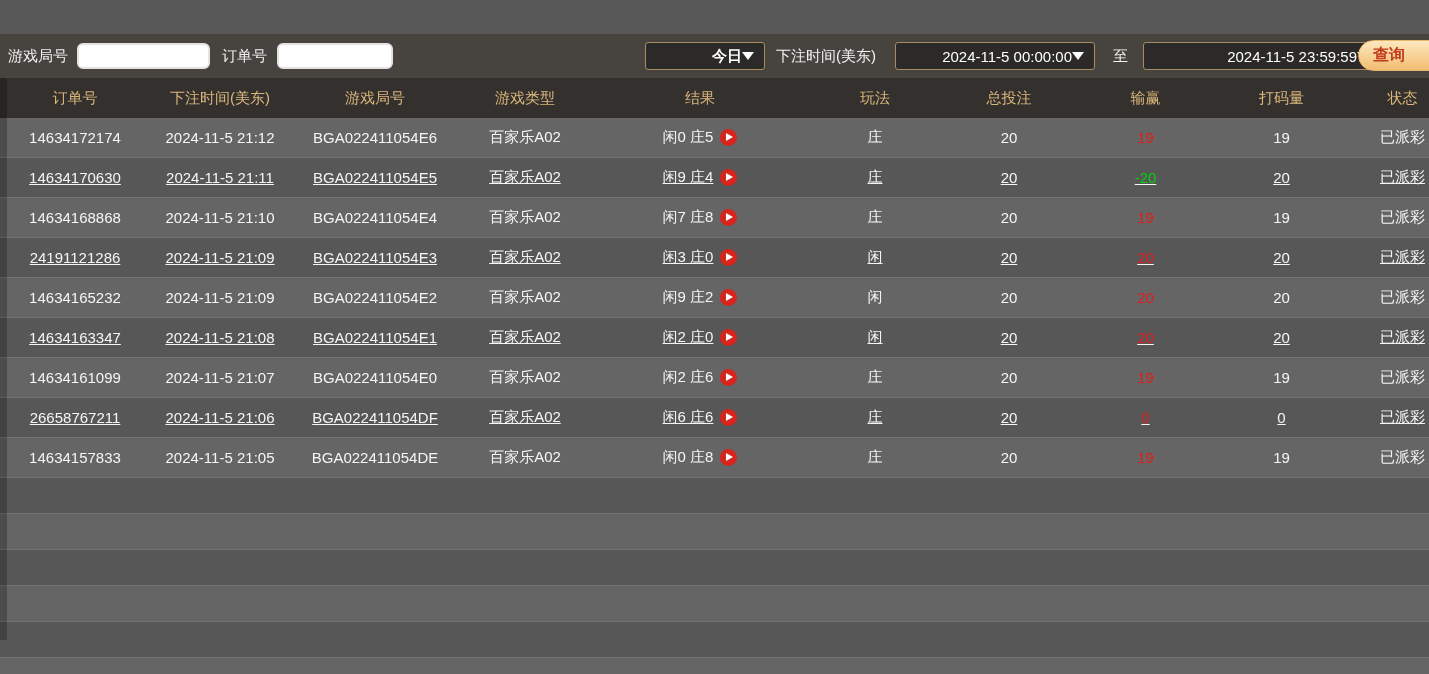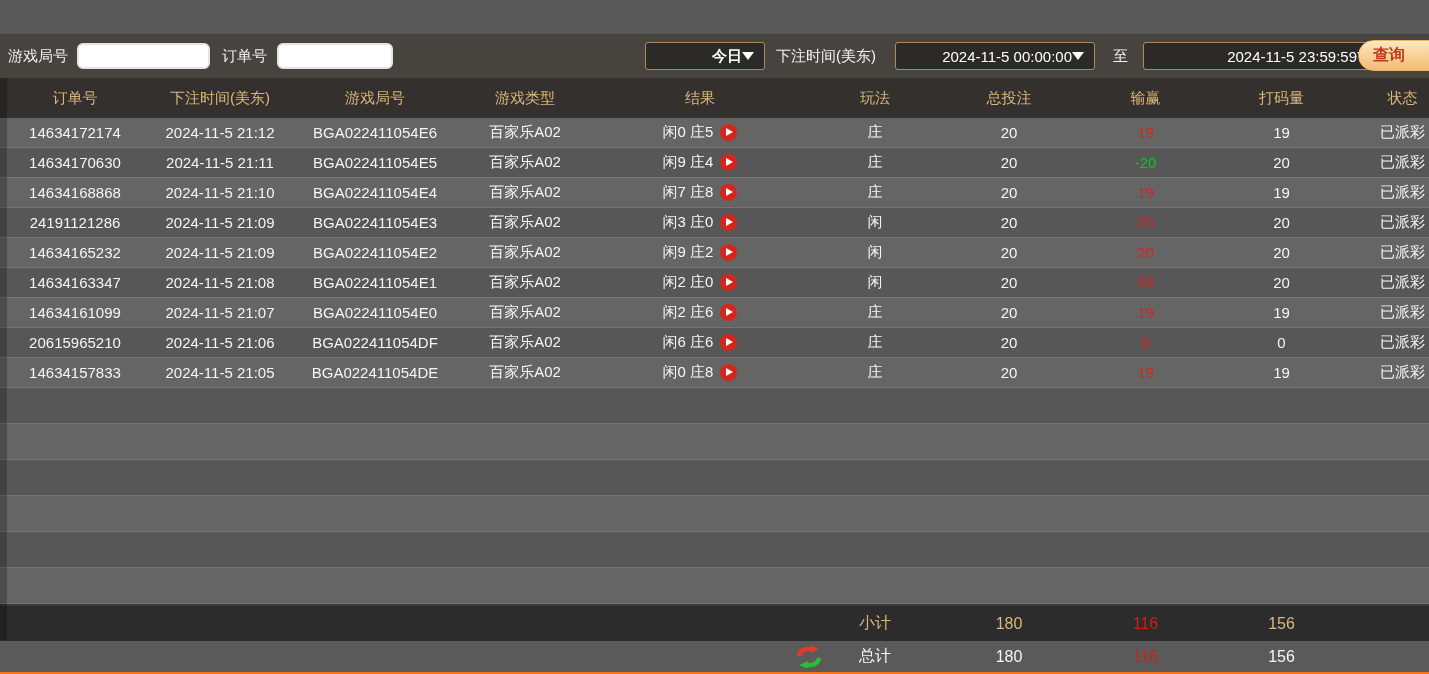--- a/index.html
+++ b/index.html
@@ -16,24 +16,24 @@
   .dd .caret { width: 0; height: 0; border-left: 6px solid transparent; border-right: 6px solid transparent; border-top: 8px solid #ffffff; margin-right: 10px; }
   .dd.bold .dd-val { font-weight: bold; }
   .search-btn { position: absolute; top: 6px; left: 1358px; width: 95px; height: 31px; border: 1px solid #eab569; border-radius: 16px; background: linear-gradient(#fde8bf, #f2bc72); color: #c23a1b; font-weight: bold; font-size: 16px; display: flex; align-items: center; justify-content: flex-start; padding-left: 14px; cursor: pointer; }
 
   
   .grid { display: grid; grid-template-columns: 150px 140px 170px 130px 220px 130px 138px 135px 137px 105px; }
   .thead { height: 40px; background: #34302d; color: #dab77b; font-size: 15px; }
   .thead .cell { display: flex; align-items: center; justify-content: center; }
   .cell { display: flex; align-items: center; justify-content: center; white-space: nowrap; }
 
-  .trow { height: 30px; color: #f5f5f5; font-size: 15px; border-bottom: 1px solid #747474; }
+  .trow { height: 40px; color: #f5f5f5; font-size: 15px; border-bottom: 1px solid #747474; }
   .trow.filler { height: 36px; }
   .row-a { background: #656565; }
-  .row-b { background: #575757; }
+  .row-b { background: #575757; text-decoration: underline; }
   .wl-red { color: #e51c1c; }
   .wl-green { color: #00d30a; }
 
   .result-cell { gap: 7px; }
   .play-btn { width: 17px; height: 17px; border-radius: 50%; background: #d6251d; position: relative; cursor: pointer; flex: 0 0 auto; }
   .play-btn::after { content: ""; position: absolute; left: 6px; top: 4px; width: 0; height: 0; border-left: 7px solid #ffffff; border-top: 4.5px solid transparent; border-bottom: 4.5px solid transparent; }
 
   .left-strip { position: absolute; left: 0; top: 44px; width: 7px; height: 562px; background: rgba(0,0,0,0.24); z-index: 5; }
 
   
@@ -189,21 +189,21 @@
           <span>闲2 庄6</span>
           <span class="play-btn"></span>
         </div>
         <div class="cell">庄</div>
         <div class="cell">20</div>
         <div class="cell wl-red">19</div>
         <div class="cell">19</div>
         <div class="cell">已派彩</div>
       </div>
       <div class="trow grid row-b">
-        <div class="cell">20615965210</div>
+        <div class="cell">26658767211</div>
         <div class="cell">2024-11-5 21:06</div>
         <div class="cell">BGA022411054DF</div>
         <div class="cell">百家乐A02</div>
         <div class="cell result-cell">
           <span>闲6 庄6</span>
           <span class="play-btn"></span>
         </div>
         <div class="cell">庄</div>
         <div class="cell">20</div>
         <div class="cell wl-red">0</div>

